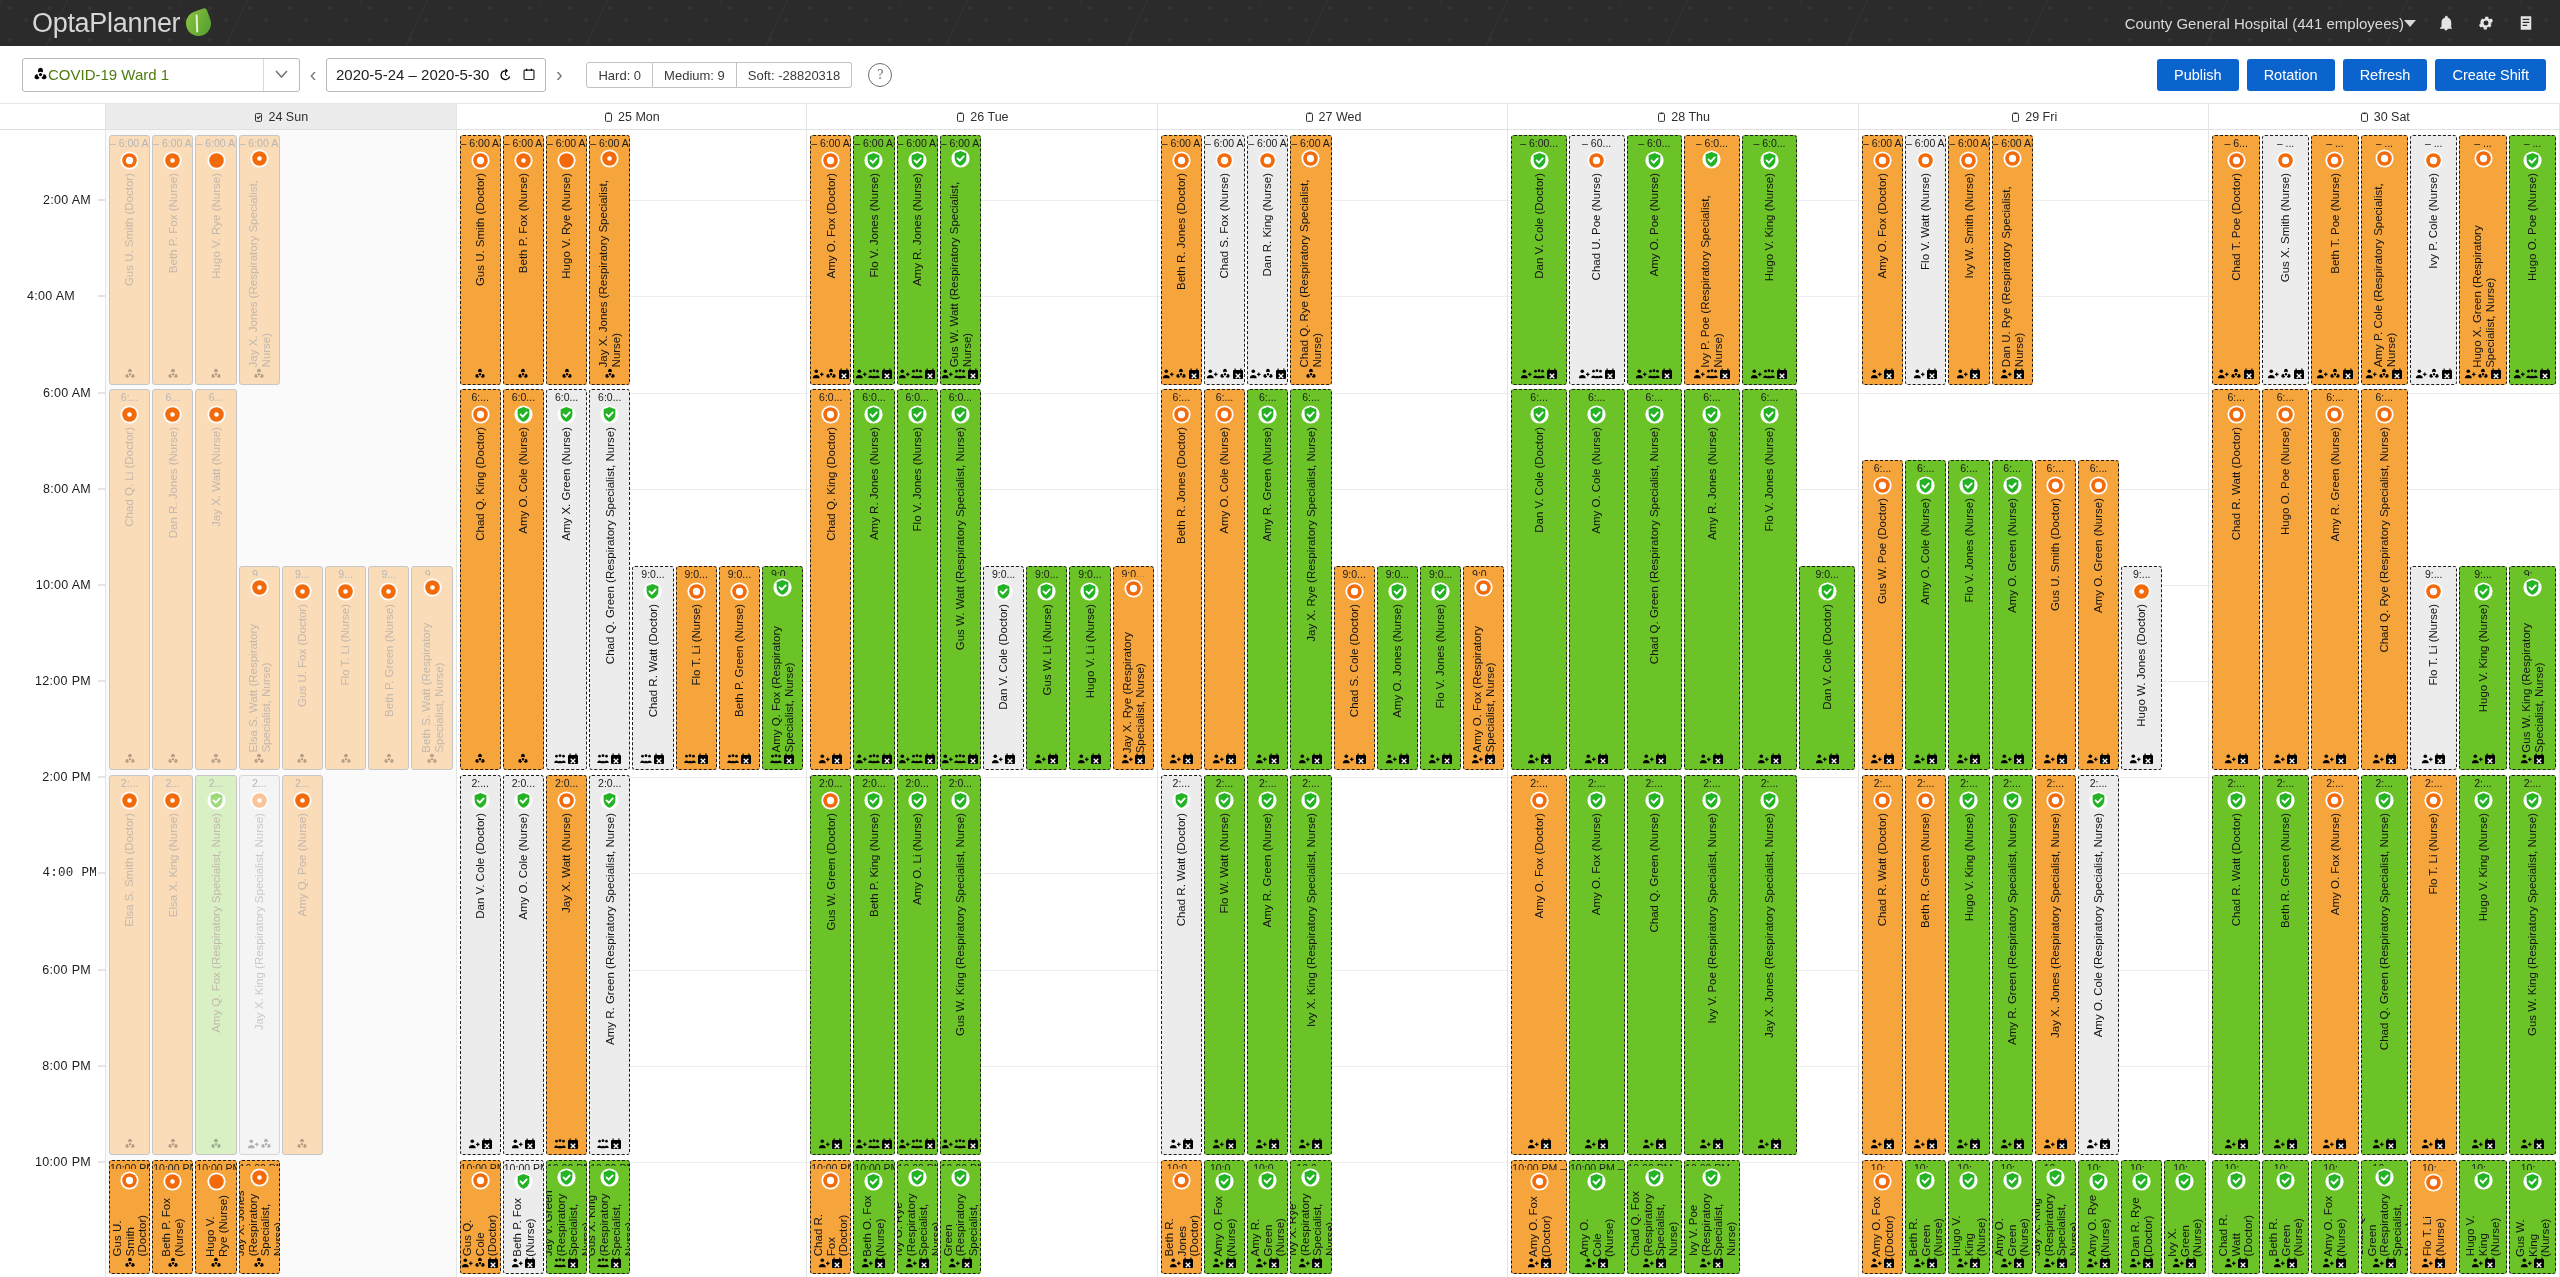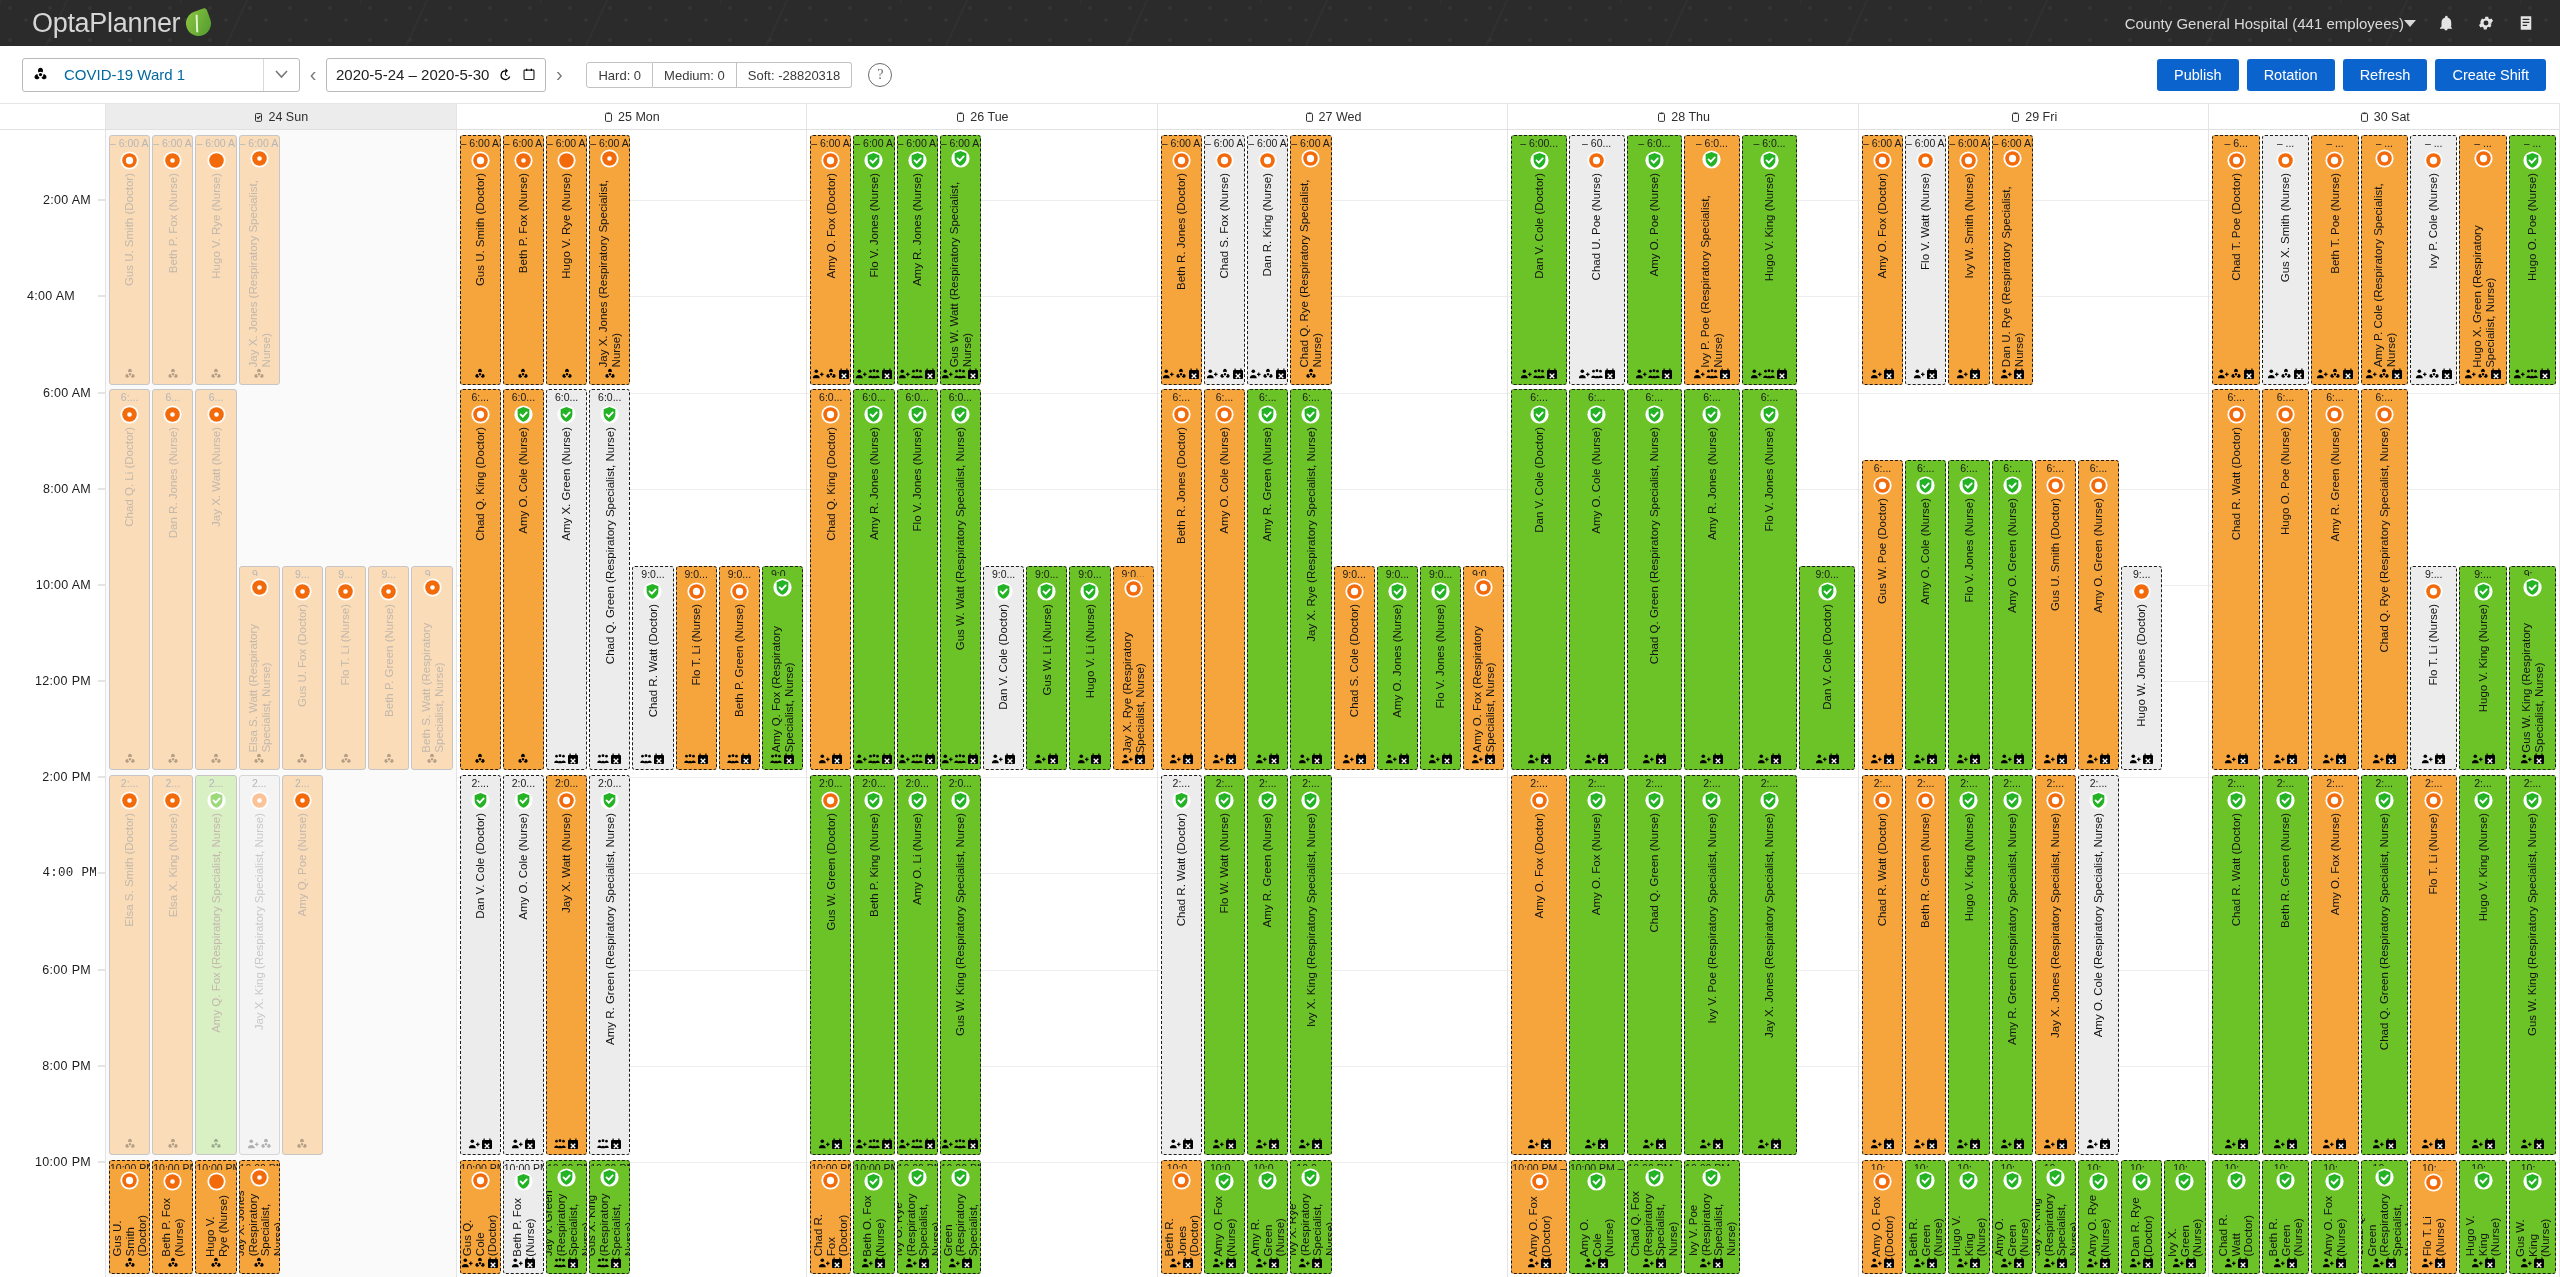--- a/index.html
+++ b/index.html
@@ -75,21 +75,21 @@
     height: 58px; background: #fff; border-bottom: 1px solid #e6e6e6;
     display: flex; align-items: center; padding: 0 14px 0 22px; gap: 0;
     position: relative; z-index: 15;
   }
   .ward-select {
     display:flex; align-items:center;
     border: 1px solid #b9b9b9; border-radius: 3px; height: 34px;
     background:#fff; min-width: 278px; cursor:pointer;
   }
   .ward-select .ws-label {
-    display:flex;align-items:center;gap:16px;padding:0 10px;font-size:15px;color:#0369a1;
+    display:flex;align-items:center;gap:0;padding:0 10px;font-size:15px;color:#4d7c0f;
     flex:1; white-space: nowrap;
   }
   .ward-select .ws-arrow {
     width: 36px; height:100%; display:flex;align-items:center;justify-content:center;
     border-left:1px solid #d9d9d9; color:#666;
   }
   .biohaz { width:15px;height:15px;display:inline-block;}
   .navbtn-sm {
     width: 26px; height: 34px; display:flex;align-items:center;justify-content:center;
     color:#777; font-size:20px; cursor:pointer; user-select:none;
@@ -264,21 +264,21 @@
       </svg>
     <svg width="14" height="15" viewBox="0 0 24 24">
         <rect x="3.5" y="4.5" width="17" height="16" rx="1.5" fill="none" stroke="#222" stroke-width="2"></rect>
         <rect x="7" y="2" width="2" height="4"></rect>
         <rect x="15" y="2" width="2" height="4"></rect>
       </svg>
   </div>
   <div class="navbtn-sm">›</div>
   <div class="score-group" id="score-group">
       <div class="score-pill">Hard: 0</div>
-      <div class="score-pill">Medium: 0</div>
+      <div class="score-pill">Medium: 9</div>
       <div class="score-pill">Soft: -28820318</div>
     </div>
   <div class="help-icon">?</div>
   <div id="toolbar-right">
       <button class="btn-primary">Publish</button>
       <button class="btn-primary">Rotation</button>
       <button class="btn-primary">Refresh</button>
       <button class="btn-primary">Create Shift</button>
     </div>
 </div>

